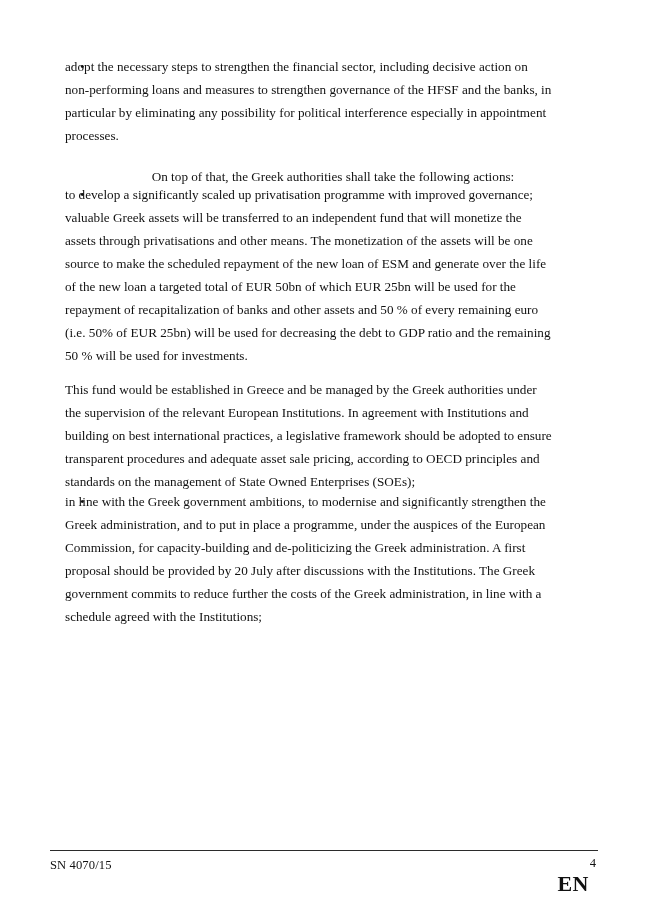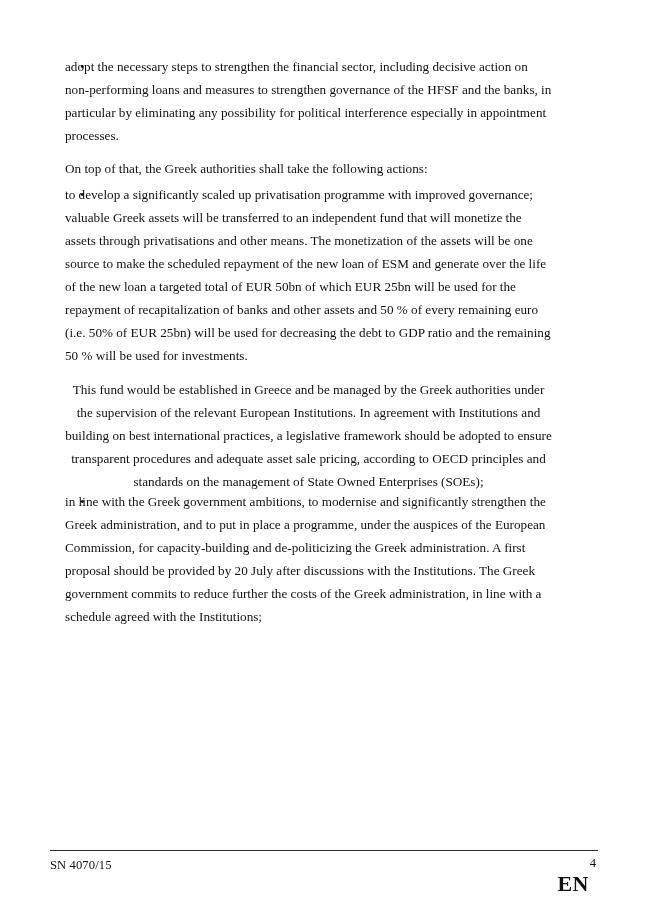--- a/index.html
+++ b/index.html
@@ -19,28 +19,28 @@
 
   .content {
     position: absolute;
     left: 0;
     top: 0;
     width: 648px;
   }
 
   
   .lead-para {
-    margin: 0;
+    margin: 8px;
     padding: 0;
     position: absolute;
     left: 65px;
     width: 520px;
     font-size: 13.2px;
     line-height: 23px;
-    text-align: left;
+    text-align: center;
   }
 
   
   .bullet-block {
     position: absolute;
     left: 65px;
     width: 522px;
   }
   .bullet-marker {
     position: absolute;
@@ -59,21 +59,20 @@
     margin: 0;
     padding: 0;
     font-size: 13.2px;
     line-height: 23px;
     text-align: left;
     text-justify: inter-word;
     hyphens: none;
   }
   .para + .para {
     margin-top: 11px;
-    text-align: center;
   }
 
   
   .footer {
     position: absolute;
     left: 50px;
     top: 850px;
     width: 548px;
   }
   .footer-rule {

